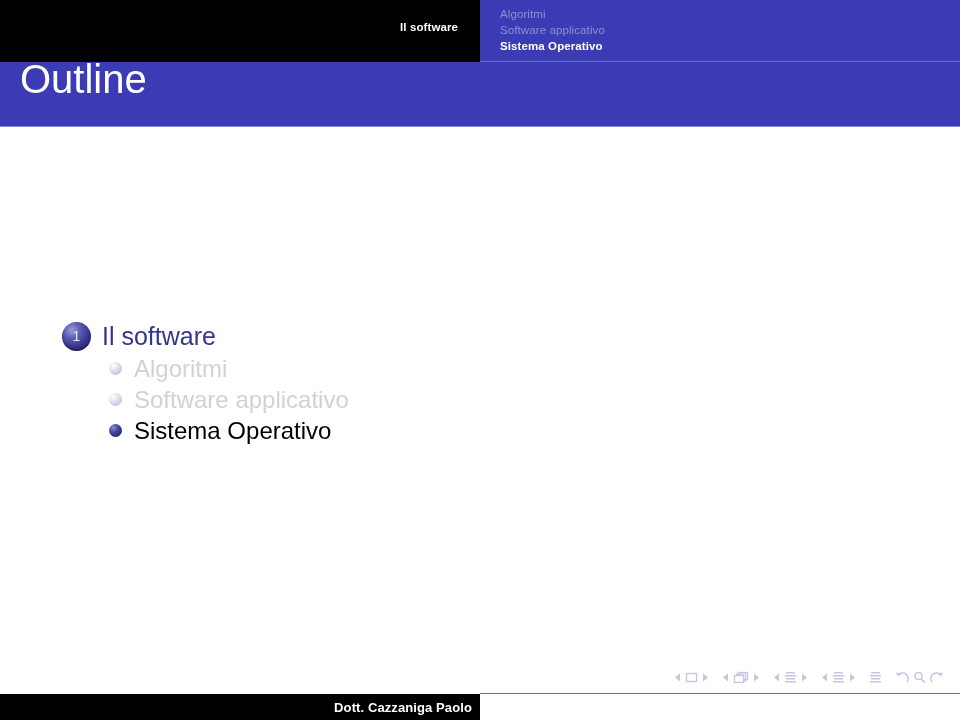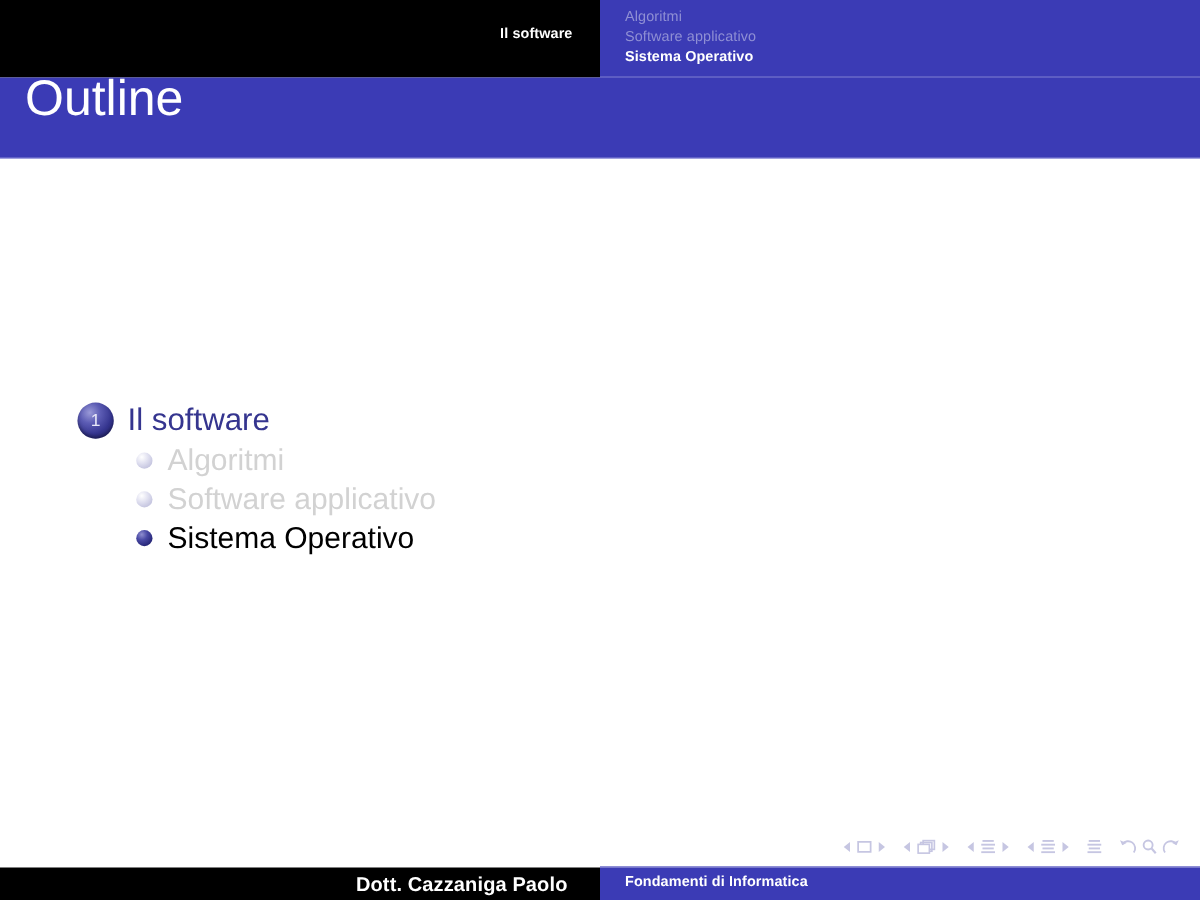--- a/index.html
+++ b/index.html
@@ -219,23 +219,23 @@
     position: relative;
   }
   .footbar-right {
     width: 480px;
     height: 26px;
     background: #3b3bb5;
     position: relative;
   }
   .foot-author {
     position: absolute;
-    right: 26px;
+    right: 8px;
     top: 6px;
-    font-size: 16px;
+    font-size: 13px;
     font-weight: bold;
     color: #ffffff;
     white-space: nowrap;
     letter-spacing: 0.1px;
   }
   .foot-title {
     position: absolute;
     left: 20px;
     top: 6px;
     font-size: 11.5px;
@@ -418,18 +418,15 @@
       </span>
     </div>
 
   </div>
 
   <div class="footbar-topline"></div>
   <div class="footbar">
     <div class="footbar-left">
       <div class="foot-author">Dott. Cazzaniga Paolo</div>
     </div>
-    <div class="footbar-right">
-      <div class="foot-title">Fondamenti di Informatica</div>
-    </div>
   </div>
 
 </div>
 
 </body></html>

